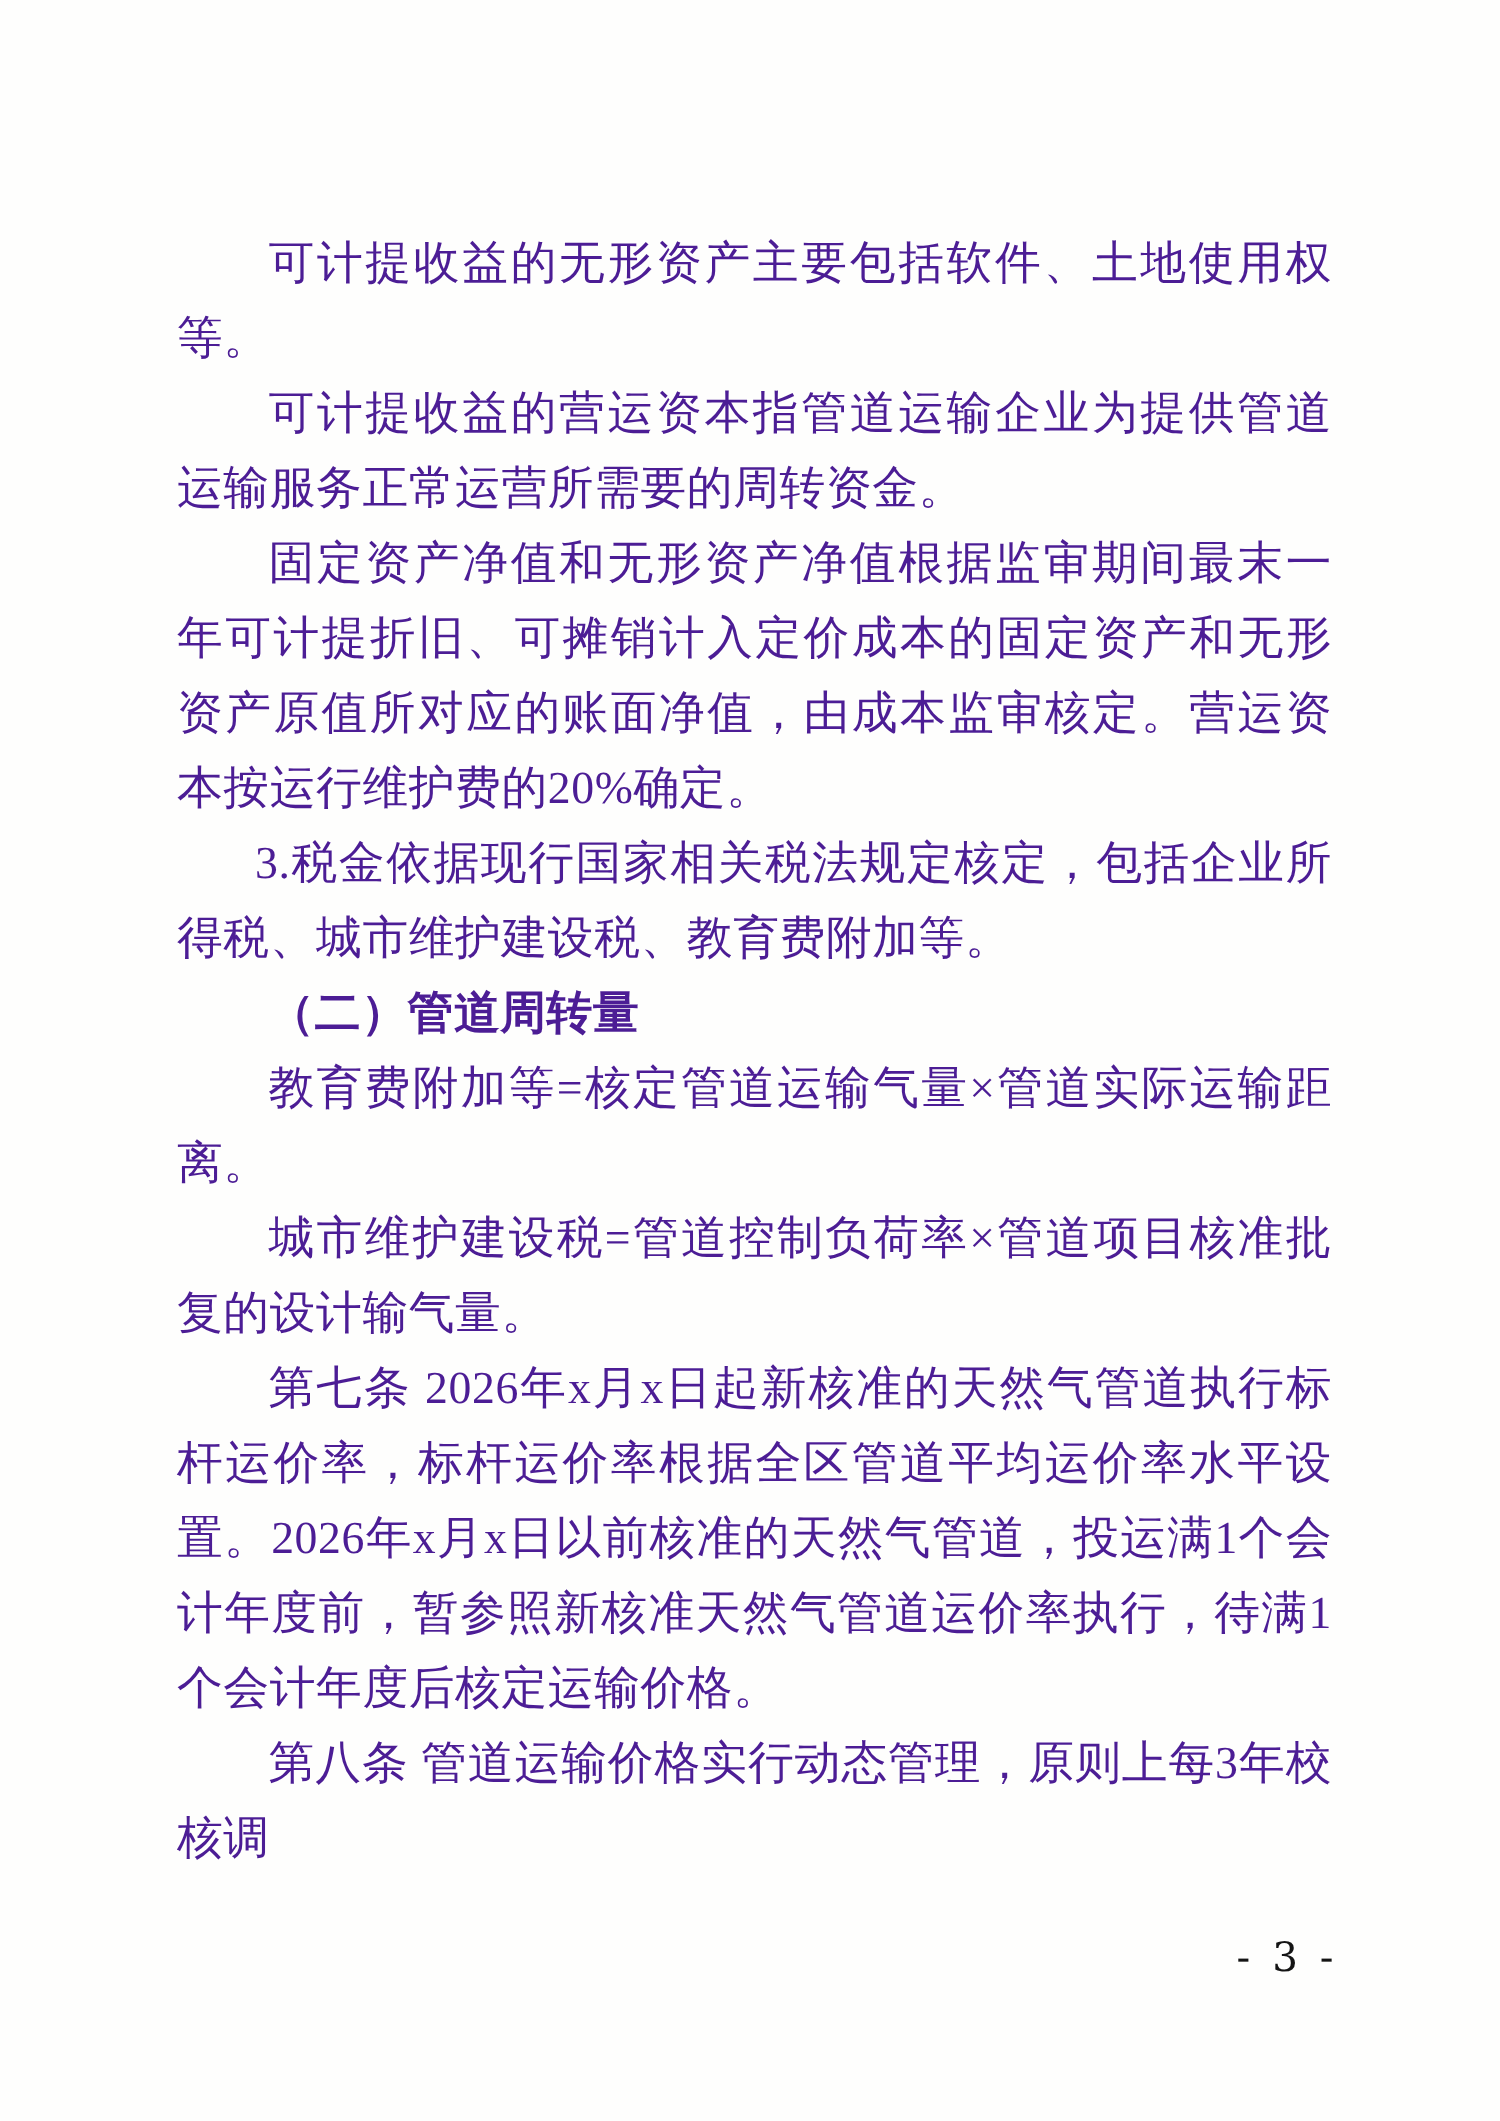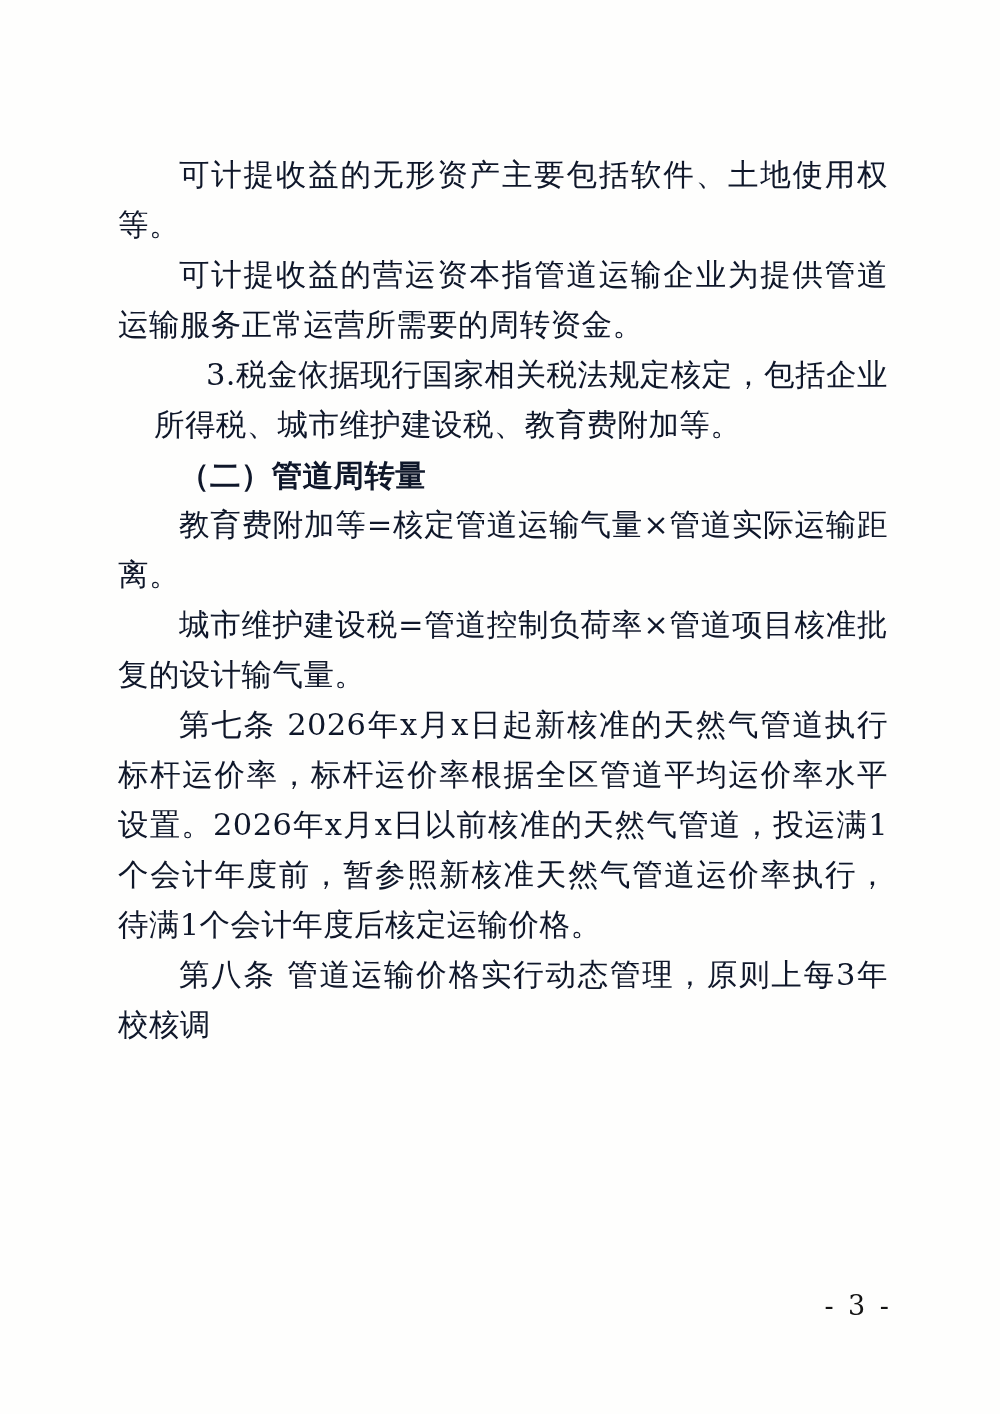--- a/index.html
+++ b/index.html
@@ -31,25 +31,25 @@
   }
   .para {
     font-size: 30.5px;
     line-height: 50px;
     letter-spacing: 0.4px;
     text-align: justify;
     text-justify: inter-ideograph;
     margin: 0 0 0 0;
     text-indent: 61px;
     word-break: break-all;
-    color: #0f172a;
+    color: #4c1d95;
+    font-family: Liberation Serif, serif;
   }
   .para.indent-small {
     text-indent: 52px;
-    margin-left: 36px;
   }
   .para.bold {
     font-weight: 700;
   }
   .footer {
     position: absolute;
     left: 0;
     top: 1290px;
     width: 1000px;
     text-align: right;
@@ -60,20 +60,21 @@
     color: #141414;
   }
 </style>
 </head>
 <body>
 
 <div class="page">
   <div class="content">
     <p class="para">可计提收益的无形资产主要包括软件、土地使用权等。</p>
     <p class="para">可计提收益的营运资本指管道运输企业为提供管道运输服务正常运营所需要的周转资金。</p>
+    <p class="para">固定资产净值和无形资产净值根据监审期间最末一年可计提折旧、可摊销计入定价成本的固定资产和无形资产原值所对应的账面净值，由成本监审核定。营运资本按运行维护费的20%确定。</p>
     <p class="para indent-small">3.税金依据现行国家相关税法规定核定，包括企业所得税、城市维护建设税、教育费附加等。</p>
     <p class="para bold">（二）管道周转量</p>
     <p class="para">教育费附加等=核定管道运输气量×管道实际运输距离。</p>
     <p class="para">城市维护建设税=管道控制负荷率×管道项目核准批复的设计输气量。</p>
     <p class="para">第七条 2026年x月x日起新核准的天然气管道执行标杆运价率，标杆运价率根据全区管道平均运价率水平设置。2026年x月x日以前核准的天然气管道，投运满1个会计年度前，暂参照新核准天然气管道运价率执行，待满1个会计年度后核定运输价格。</p>
     <p class="para">第八条 管道运输价格实行动态管理，原则上每3年校核调</p>
   </div>
   <div class="footer">- 3 -</div>
 </div>
 

